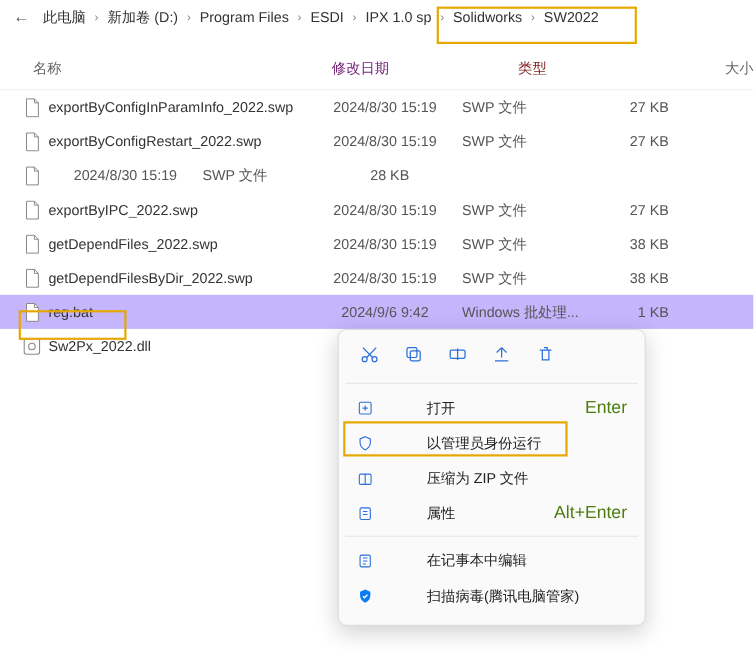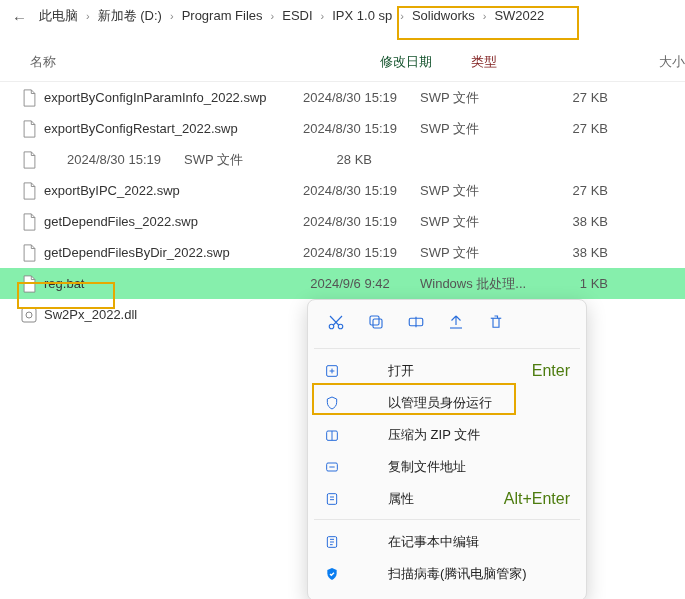--- a/index.html
+++ b/index.html
@@ -10,32 +10,32 @@
 .crumb-sep { color: #888; font-size: 11px; padding: 0 2px; user-select: none; }
 .back-arrow { font-size: 15px; color: #555; padding: 0 6px; cursor: pointer; }
 
 .highlight-box { border: 2px solid #e6a800; position: absolute; pointer-events: none; }
 .hl-bread { top: 6px; left: 397px; width: 182px; height: 34px; }
 .hl-reg { top: 282px; left: 17px; width: 98px; height: 27px; }
 .hl-admin { top: 383px; left: 312px; width: 204px; height: 32px; }
 
 .headers { display: flex; align-items: center; height: 40px; border-bottom: 1px solid #eee; margin-top: 10px; padding-left: 30px; gap: 39px; }
 .col-name { width: 250px; color: #666; }
-.col-date { width: 140px; color: #14532d; text-align: right; }
+.col-date { width: 140px; color: #701a75; }
 .col-type { width: 118px; color: #7f1d1d; }
 .col-size { width: 70px; color: #666; text-align: right; font-family: Liberation Mono, monospace; }
 
 .filelist { }
 .row { display: flex; align-items: center; height: 31px; padding-left: 20px; }
 .row .ico { width: 18px; height: 18px; margin-right: 6px; display: flex; align-items: center; justify-content: center; }
 .row .c-name { width: 236px; white-space: nowrap; overflow: hidden; text-overflow: ellipsis; }
 .row .c-date { width: 140px; color: #555; text-align: center; }
 .row .c-type { width: 118px; color: #555; white-space: nowrap; overflow: hidden; text-overflow: ellipsis; }
 .row .c-size { width: 70px; color: #555; text-align: right; }
-.row.selected { background: #86efac; }
+.row.selected { background: #c4b5fd; }
 
 svg.file-ic { width: 15px; height: 18px; }
 svg.dll-ic { width: 16px; height: 16px; }
 
 .ctx-menu { position: absolute; top: 299px; left: 307px; width: 280px; background: #fafafa; border: 1px solid #ddd; border-radius: 8px; box-shadow: 0 6px 20px rgba(0,0,0,0.18); padding-bottom: 10px; }
 .ctx-icons { display: flex; gap: 20px; padding: 12px 18px 12px 18px; }
 .ctx-icons .ci { width: 20px; height: 20px; cursor: pointer; display:flex; align-items:center; justify-content:center; }
 .ctx-icons svg { width: 18px; height: 18px; stroke: #2a6edb; fill: none; stroke-width: 1.5; }
 .ctx-sep { height: 1px; background: #e6e6e6; margin: 4px 6px 6px; }
 .ctx-item { display: flex; align-items: center; height: 32px; padding: 0 16px; cursor: pointer; }
@@ -231,29 +231,20 @@
   <div class="ctx-item">
     <span class="mi">
         <svg viewBox="0 0 24 24">
           <rect x="4" y="6" width="16" height="14" rx="2"></rect>
           <path d="M12 6 v14"></path>
         </svg>
       </span>
     <span class="label">压缩为 ZIP 文件</span>
   </div>
 
-  <div class="ctx-item">
-    <span class="mi">
-        <svg viewBox="0 0 24 24">
-          <rect x="4" y="6" width="16" height="12" rx="2"></rect>
-          <path d="M8 12 h8"></path>
-        </svg>
-      </span>
-    <span class="label">复制文件地址</span>
-  </div>
 
   <div class="ctx-item">
     <span class="mi">
         <svg viewBox="0 0 24 24">
           <rect x="5" y="4" width="14" height="16" rx="2"></rect>
           <path d="M9 9 h6 M9 13 h6"></path>
         </svg>
       </span>
     <span class="label">属性</span>
     <span class="accel">Alt+Enter</span>

